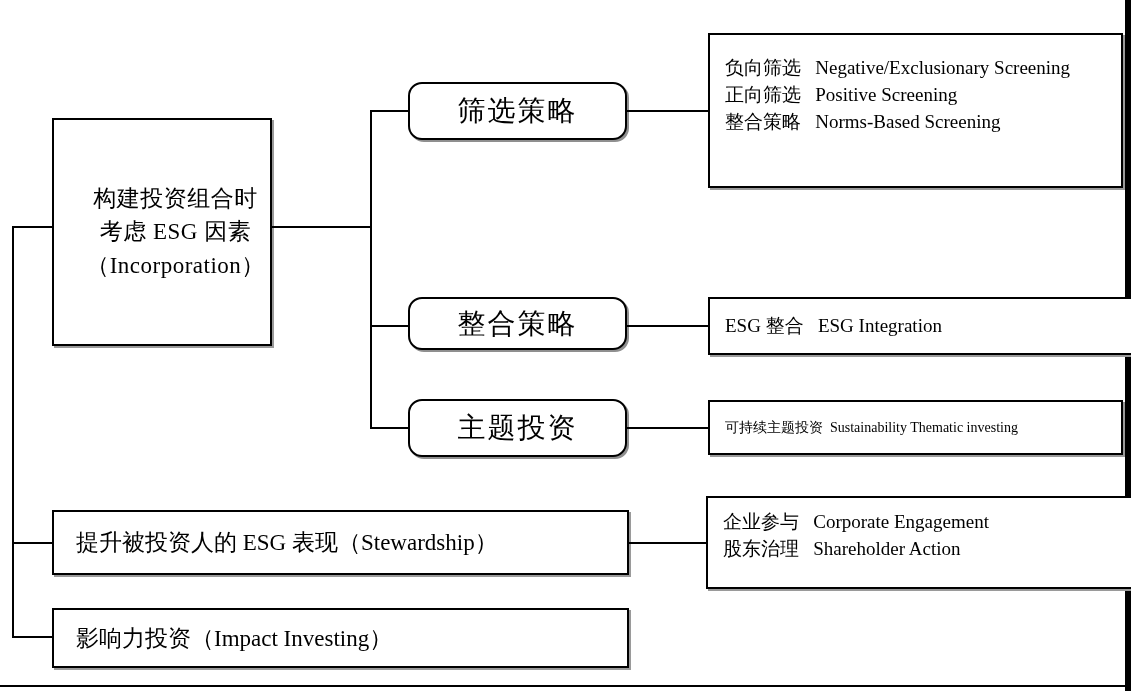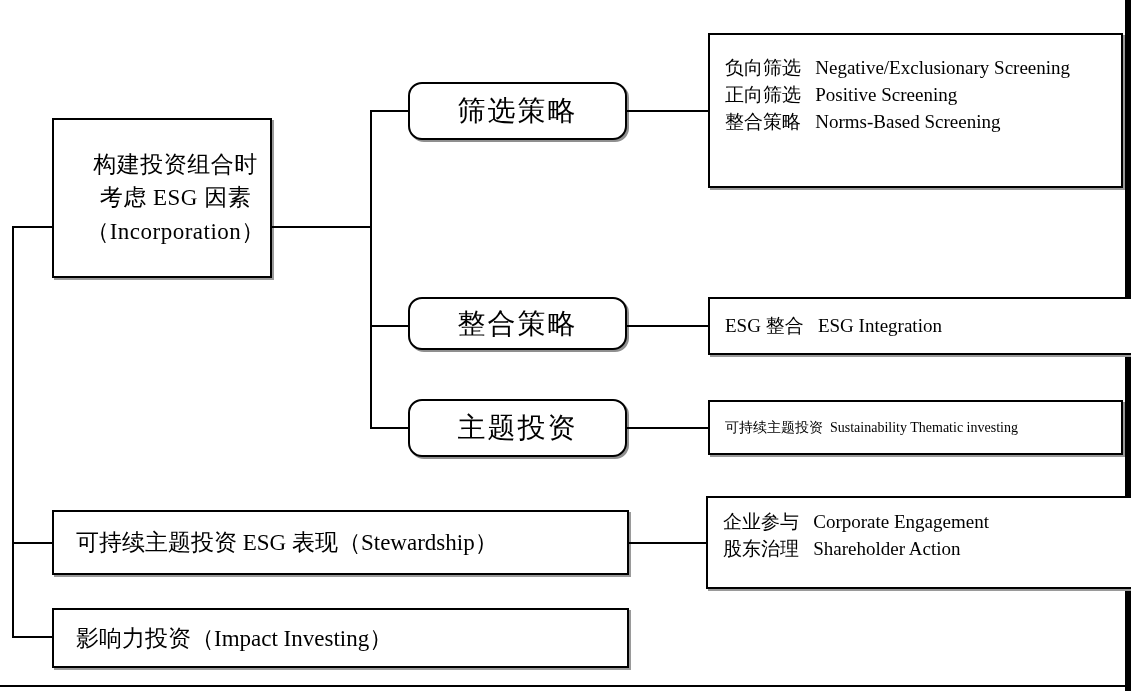--- a/index.html
+++ b/index.html
@@ -110,21 +110,21 @@
   <div class="frame-bottom"></div>
 
   <div class="line-h" style="left:12px; top:226px; width:42px;"></div>
 
   <div class="line-v" style="left:12px; top:226px; height:412px;"></div>
 
   <div class="line-h" style="left:12px; top:542px; width:42px;"></div>
 
   <div class="line-h" style="left:12px; top:636px; width:42px;"></div>
 
-  <div class="box box-sq ctr" style="left:52px; top:118px; width:220px; height:160px;padding-left:27px;">
+  <div class="box box-sq ctr" style="left:52px; top:118px; width:220px; height:228px;padding-left:27px;">
     <div class="main-label cn">
       <div>构建投资组合时</div>
       <div>考虑 ESG 因素</div>
       <div>（Incorporation）</div>
     </div>
   </div>
 
   <div class="line-h" style="left:272px; top:226px; width:100px;"></div>
   <div class="line-v" style="left:370px; top:110px; height:318px;"></div>
 
@@ -172,21 +172,21 @@
   <div class="line-h" style="left:627px; top:427px; width:82px;"></div>
 
   <div class="box box-sq lead" style="left:708px; top:400px; width:415px; height:55px;">
     <div class="detail-line small">
       <span class="cn">可持续主题投资</span>
       &nbsp;<span>Sustainability Thematic investing</span>
     </div>
   </div>
 
   <div class="box box-sq lead" style="left:52px; top:510px; width:577px; height:65px;">
-    <span class="wide-label cn">可持续主题投资 ESG 表现（Stewardship）</span>
+    <span class="wide-label cn">提升被投资人的 ESG 表现（Stewardship）</span>
   </div>
   <div class="line-h" style="left:629px; top:542px; width:80px;"></div>
 
   <div class="box box-sq lead" style="left:706px; top:496px; width:459px; height:93px;">
     <div style="margin-top:-14px;">
       <div class="detail-line">
         <span class="cn">企业参与</span>
         &nbsp;&nbsp;<span>Corporate Engagement</span>
       </div>
       <div class="detail-line">

